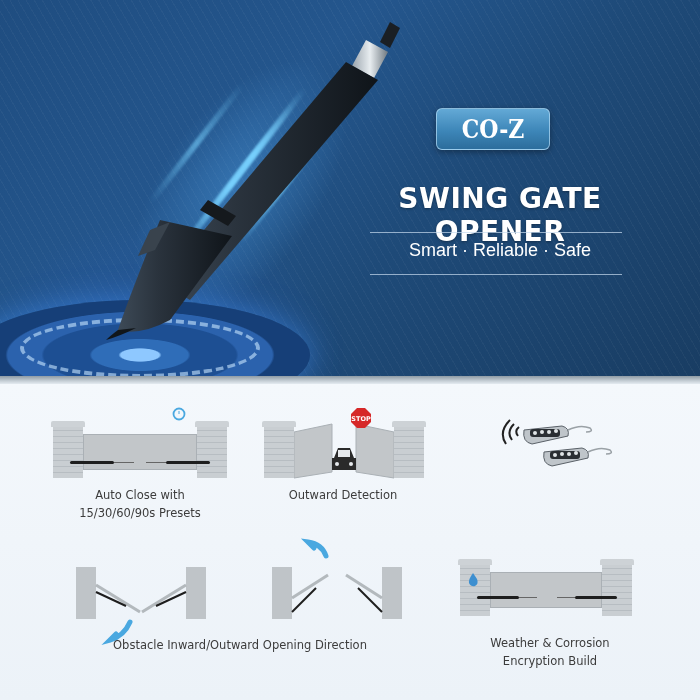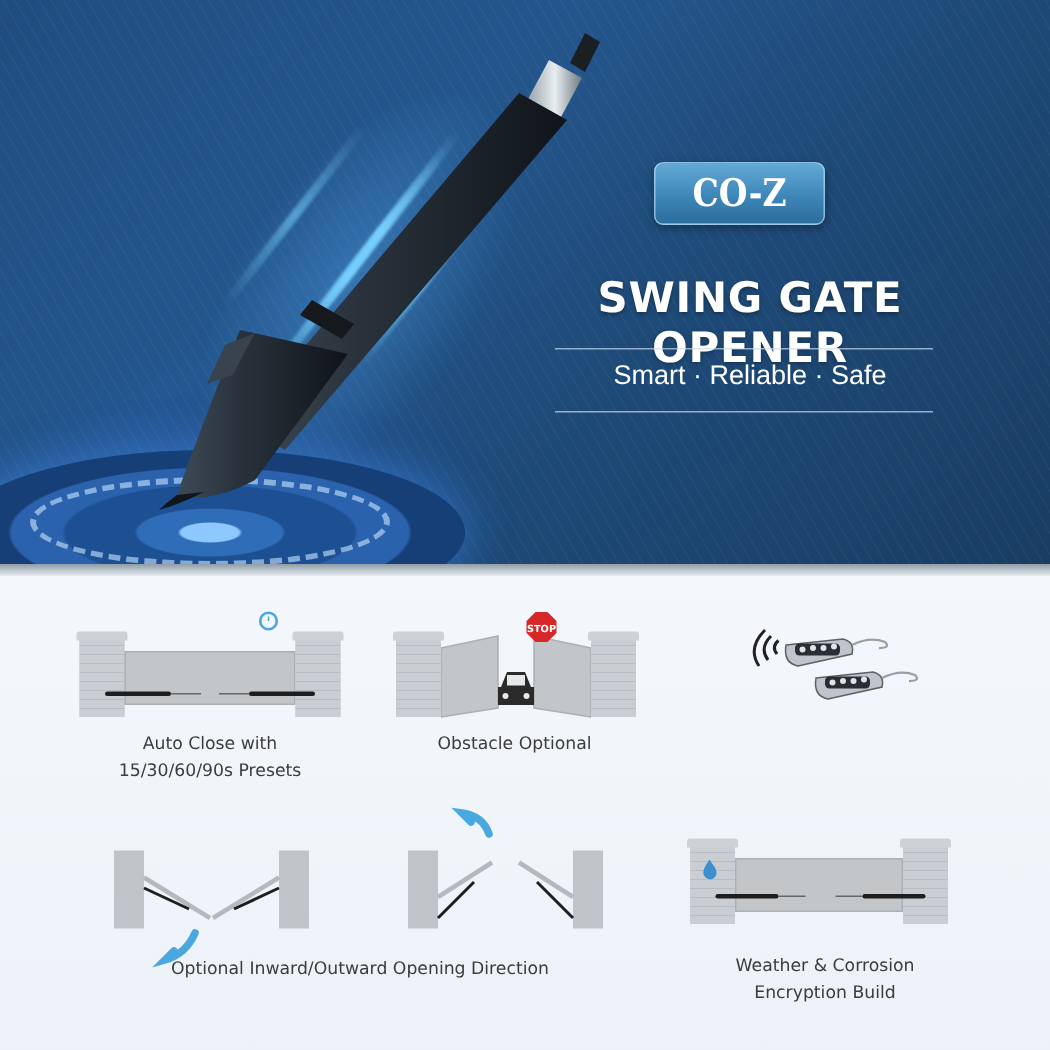--- a/index.html
+++ b/index.html
@@ -189,21 +189,21 @@
         <circle cx="43" cy="42" r="2" fill="#e6e9ec"></circle>
         <circle cx="57" cy="42" r="2" fill="#e6e9ec"></circle>
       </svg>
       <div class="pillar" style="left:136px;top:22px;"></div>
       <svg style="position:absolute;left:92px;top:3px;" width="22" height="22" viewBox="0 0 22 22">
         <polygon points="7,1 15,1 21,7 21,15 15,21 7,21 1,15 1,7" fill="#d62828"></polygon>
         <text x="11" y="14" text-anchor="middle" font-size="6.5" font-weight="bold" fill="#fff" font-family="DejaVu Sans, sans-serif">STOP</text>
       </svg>
     </div>
     <div class="feature-caption" style="left:0;top:82px;width:170px;">
-      <div>Obstacle Optional</div>
+      <div>Outward Detection</div>
     </div>
   </div>
 
   <div class="feature" style="left:470px;top:20px;width:190px;height:120px;">
     <svg style="position:absolute;left:28px;top:14px;" width="120" height="60" viewBox="0 0 120 60">
 
       <path d="M14,22 Q8,14 16,6" fill="none" stroke="#222" stroke-width="2"></path>
       <path d="M8,26 Q0,14 12,2" fill="none" stroke="#222" stroke-width="2"></path>
       <path d="M20,18 Q16,13 21,9" fill="none" stroke="#222" stroke-width="2"></path>
 
@@ -238,21 +238,21 @@
 
       <rect x="212" y="37" width="20" height="52" fill="#bfc4c8"></rect>
       <rect x="322" y="37" width="20" height="52" fill="#bfc4c8"></rect>
       <line x1="232" y1="68" x2="268" y2="45" stroke="#b3b9bd" stroke-width="3"></line>
       <line x1="232" y1="82" x2="256" y2="58" stroke="#1e1e1e" stroke-width="2"></line>
       <line x1="322" y1="68" x2="286" y2="45" stroke="#b3b9bd" stroke-width="3"></line>
       <line x1="322" y1="82" x2="298" y2="58" stroke="#1e1e1e" stroke-width="2"></line>
       <path d="M266,26 Q262,14 248,12 L254,18" fill="none" stroke="#4aa8e0" stroke-width="5" stroke-linecap="round"></path>
     </svg>
     <div class="feature-caption" style="left:0;top:106px;width:360px;">
-      <div>Optional Inward/Outward Opening Direction</div>
+      <div>Obstacle Inward/Outward Opening Direction</div>
     </div>
   </div>
 
   <div class="feature" style="left:455px;top:172px;width:190px;height:120px;">
     <div>
       <div class="pillar" style="left:5px;top:8px;"></div>
       <div class="gate-panel" style="left:35px;top:16px;width:112px;height:36px;"></div>
       <div class="pillar" style="left:147px;top:8px;"></div>
       <div class="arm" style="left:22px;top:40px;width:42px;"></div>
       <div class="arm-thin" style="left:64px;top:41px;width:18px;"></div>

